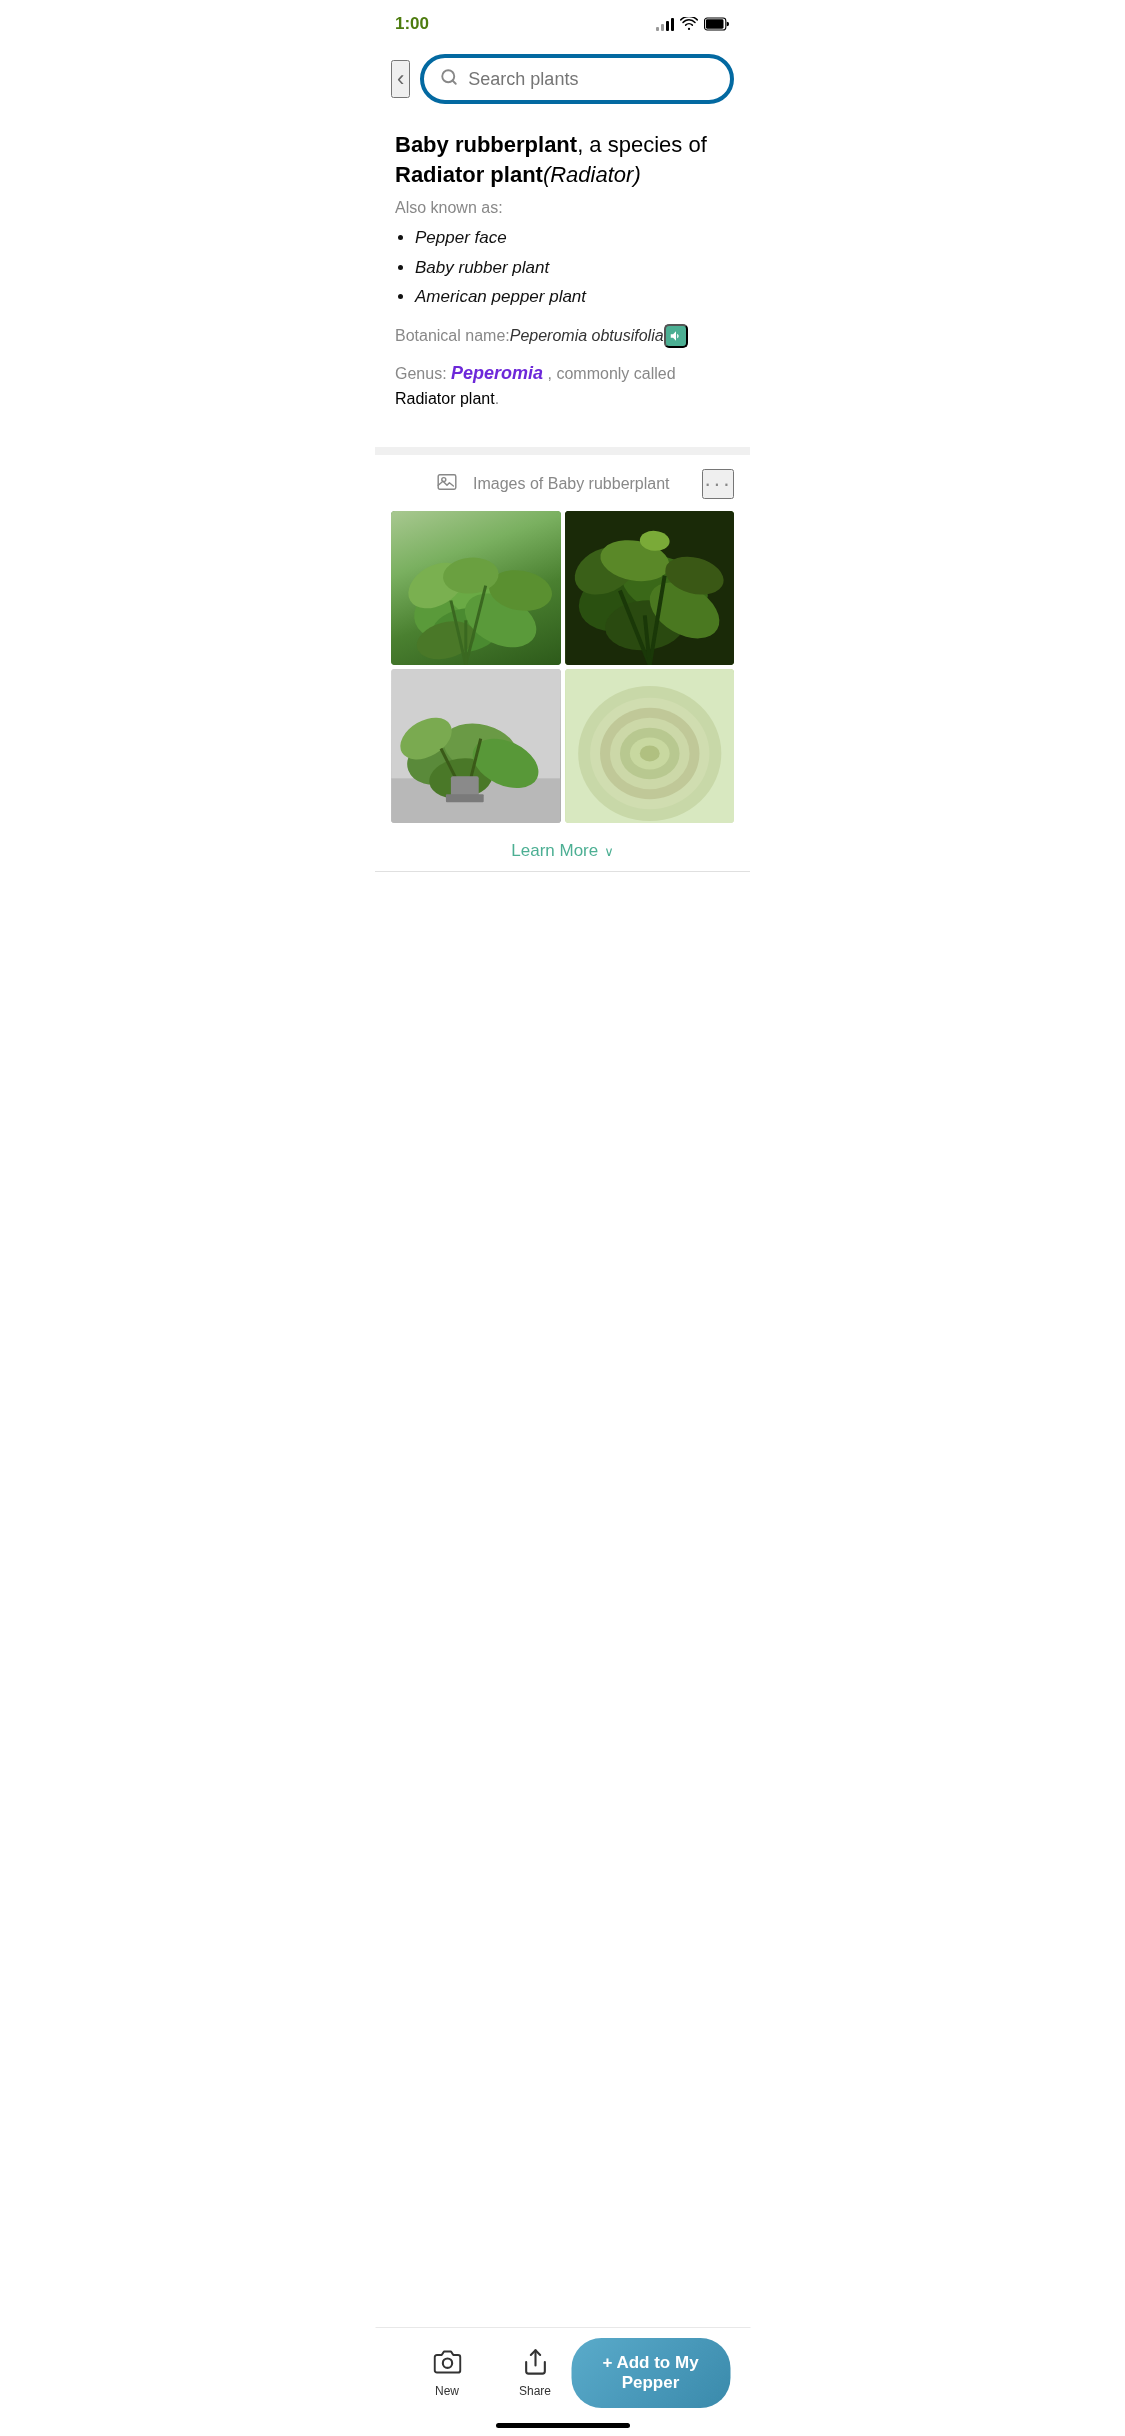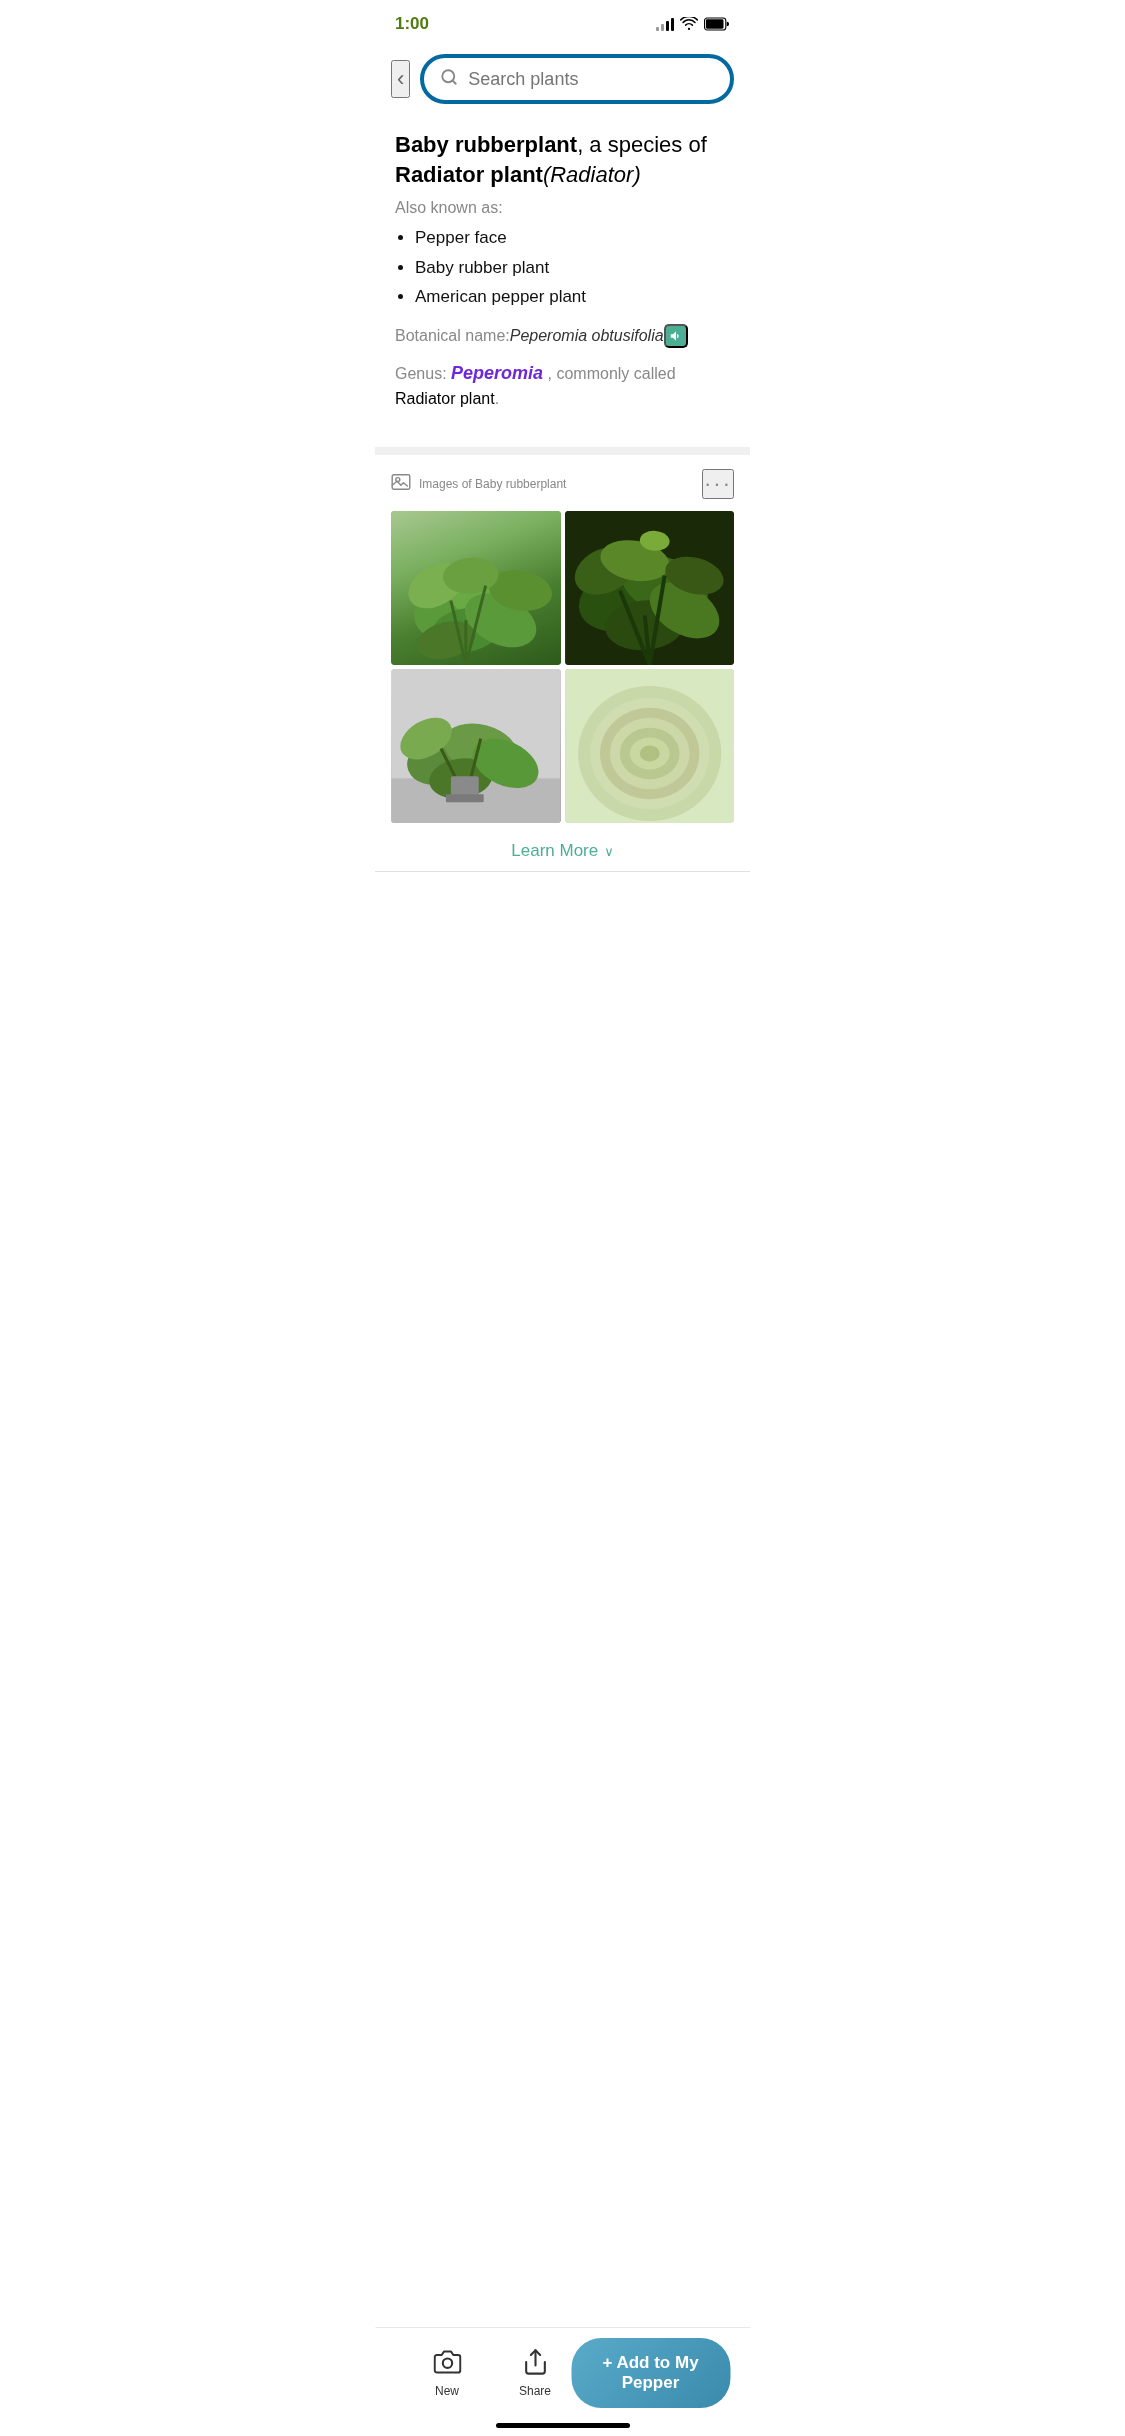--- a/index.html
+++ b/index.html
@@ -97,20 +97,21 @@
     .aka-list {
       list-style: disc;
       padding-left: 20px;
       margin-bottom: 14px;
     }
     .aka-list li {
       font-size: 17px;
       color: #111;
       margin-bottom: 4px;
       line-height: 1.5;
+      font-style: italic;
     }
     .botanical-row {
       font-size: 16px;
       color: #888;
       margin-bottom: 12px;
       display: flex;
       align-items: center;
       gap: 0;
       flex-wrap: wrap;
     }
@@ -148,23 +149,24 @@
     }
     .images-header {
       display: flex;
       justify-content: space-between;
       align-items: center;
       margin-bottom: 12px;
     }
     .images-title-row {
       display: flex;
       align-items: center;
-      gap: 8px;
-      color: #888;
-      font-size: 12px;
+      gap: 16px;
+      color: #888;
+      font-size: 16px;
+      margin-left: 46px;
     }
     .img-icon svg { width: 20px; height: 16px; stroke: #888; fill: none; }
     .more-dots {
       color: #888;
       font-size: 22px;
       cursor: pointer;
       letter-spacing: 2px;
     }
 
     .image-grid {

